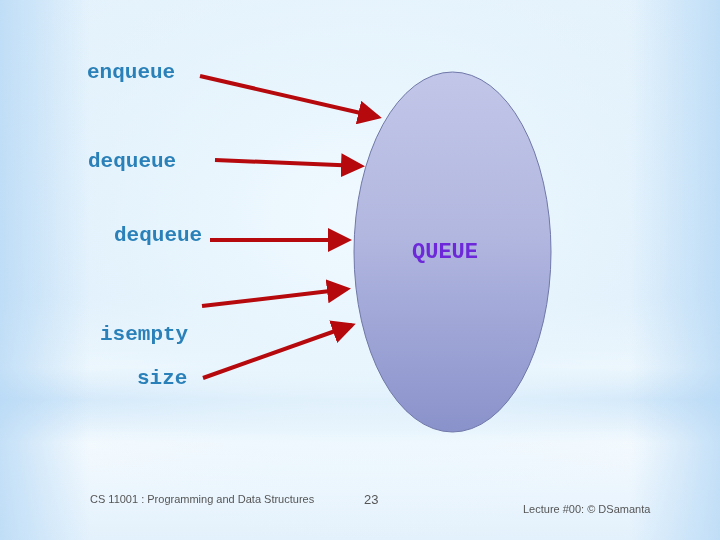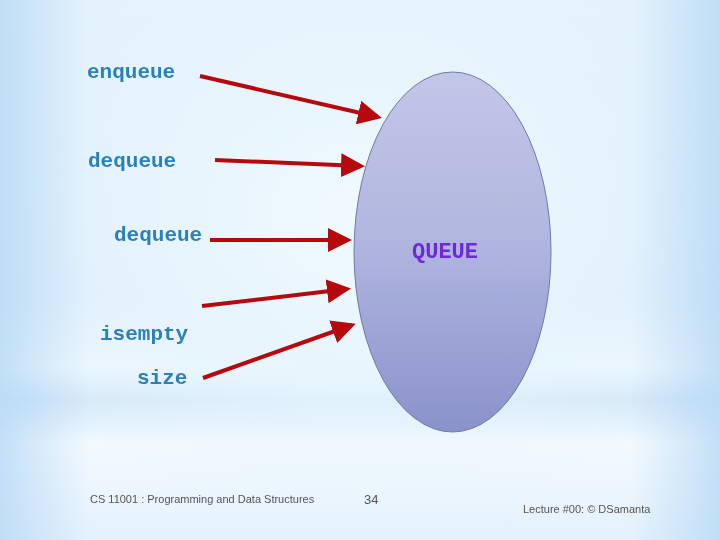--- a/index.html
+++ b/index.html
@@ -57,14 +57,14 @@
 
 <div class="op-label" style="left:87px; top:62px;">enqueue</div>
 <div class="op-label" style="left:88px; top:151px;">dequeue</div>
 <div class="op-label" style="left:114px; top:225px;">dequeue</div>
 <div class="op-label" style="left:100px; top:291px;margin-top:33px;">isempty</div>
 <div class="op-label" style="left:137px; top:368px;">size</div>
 
 <div class="queue-label">QUEUE</div>
 
 <div class="footer" style="left:50px;margin-left:40px;">CS 11001 : Programming and Data Structures</div>
-<div class="footer footer-page" style="left:364px;">34</div>
+<div class="footer footer-page" style="left:364px;">23</div>
 <div class="footer" style="left:523px;margin-top:10px;">Lecture #00: © DSamanta</div>
 
 </body></html>

